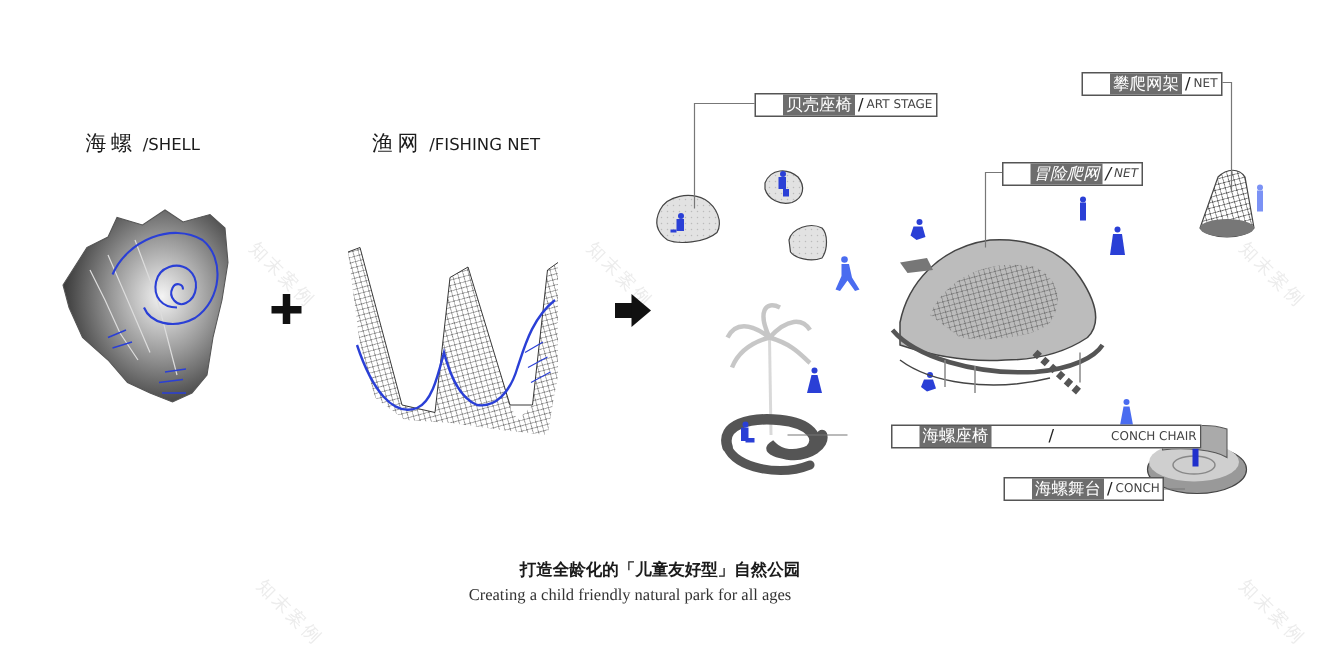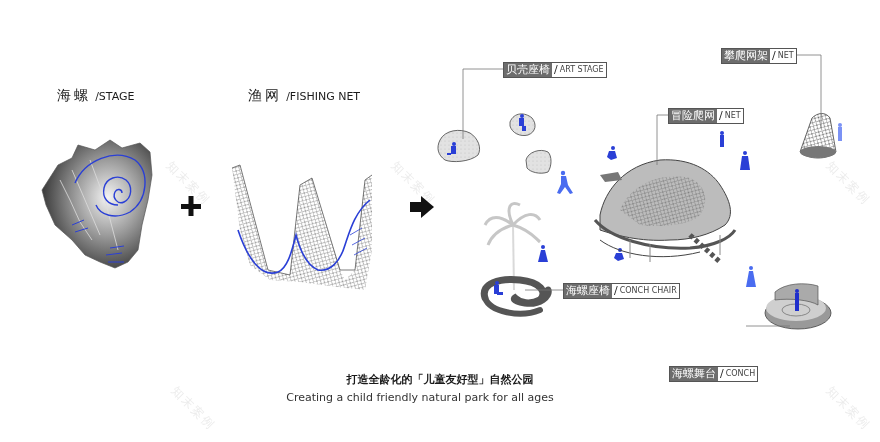--- a/index.html
+++ b/index.html
@@ -3,43 +3,43 @@
 <meta charset="utf-8">
 <style>
   html, body { margin: 0; padding: 0; background: #ffffff; }
   body { width: 880px; height: 442px; position: relative; overflow: hidden;
          font-family: "DejaVu Sans", "Liberation Sans", sans-serif; color: #222; }
   .abs { position: absolute; }
   .src-title { font-size: 13px; color: #1c1c1c; white-space: nowrap; }
   .src-title .zh { font-weight: normal; font-size: 14px; letter-spacing: 3px; }
   .src-title .en { font-size: 11px; }
   .tag { position: absolute; display: flex; align-items: center; white-space: nowrap;
-         border: 1px solid #555; background: #fff; height: 14px; line-height: 14px; }
+         border: 1px solid #555; background: #fff; height: 14px; line-height: 14px; padding-left: 18px; }
   .tag .zh { background: #6d6d6d; color: #fff; font-size: 11px; padding: 0 2px; letter-spacing: 0px; }
   .tag .en { font-size: 8px; color: #444; padding: 0 2px; }
   .tag .slash { font-size: 11px; color: #222; padding-left: 2px; }
   .caption-zh { position: absolute; left: 0; width: 880px; top: 372px; text-align: center;
                 font-size: 11px; font-weight: bold; color: #1a1a1a; }
   .caption-en { position: absolute; left: 0; width: 840px; top: 391px; text-align: center;
-                font-size: 11px; color: #333; }
+                font-size: 11px; color: #333; font-family: Liberation Serif, serif; }
   .wm { position: absolute; color: #ececec; font-size: 12px; transform: rotate(45deg); letter-spacing: 2px; }
   svg { position: absolute; left: 0; top: 0; }
 </style>
 </head>
 <body>
 
 <div class="wm" style="left:160px;top:175px;">知末案例</div>
 <div class="wm" style="left:385px;top:175px;">知末案例</div>
 <div class="wm" style="left:820px;top:175px;">知末案例</div>
 <div class="wm" style="left:165px;top:400px;">知末案例</div>
 <div class="wm" style="left:820px;top:400px;">知末案例</div>
 
 <div class="abs src-title" style="left:57px;top:87px;">
   <span class="zh">海螺</span>
-  <span class="en">/STAGE</span>
+  <span class="en">/SHELL</span>
 </div>
 <div class="abs src-title" style="left:248px;top:87px;">
   <span class="zh">渔网</span>
   <span class="en">/FISHING NET</span>
 </div>
 
 <svg width="880" height="442" viewBox="0 0 880 442">
   <defs>
     <pattern id="mesh" width="5" height="5" patternUnits="userSpaceOnUse" patternTransform="rotate(30)">
       <path d="M0 0 L5 5 M5 0 L0 5" stroke="#333" stroke-width="0.5"></path>
@@ -184,30 +184,30 @@
 <div class="tag" style="left:503px;top:62px;text-align:center;">
   <span class="zh">贝壳座椅</span>
   <span class="slash">/</span>
   <span class="en">ART STAGE</span>
 </div>
 <div class="tag" style="left:721px;top:48px;">
   <span class="zh">攀爬网架</span>
   <span class="slash">/</span>
   <span class="en">NET</span>
 </div>
-<div class="tag" style="left:668px;top:108px;">
+<div class="tag" style="left:668px;top:108px;font-style:italic;">
   <span class="zh">冒险爬网</span>
   <span class="slash">/</span>
   <span class="en">NET</span>
 </div>
-<div class="tag" style="left:563px;top:283px;">
+<div class="tag" style="left:594px;top:283px;gap:36px;">
   <span class="zh">海螺座椅</span>
   <span class="slash">/</span>
   <span class="en">CONCH CHAIR</span>
 </div>
-<div class="tag" style="left:669px;top:318px;margin-top:48px;">
+<div class="tag" style="left:669px;top:318px;">
   <span class="zh">海螺舞台</span>
   <span class="slash">/</span>
   <span class="en">CONCH</span>
 </div>
 
 <div class="caption-zh">打造全龄化的「儿童友好型」自然公园</div>
 <div class="caption-en">Creating a child friendly natural park for all ages</div>
 
 </body></html>

